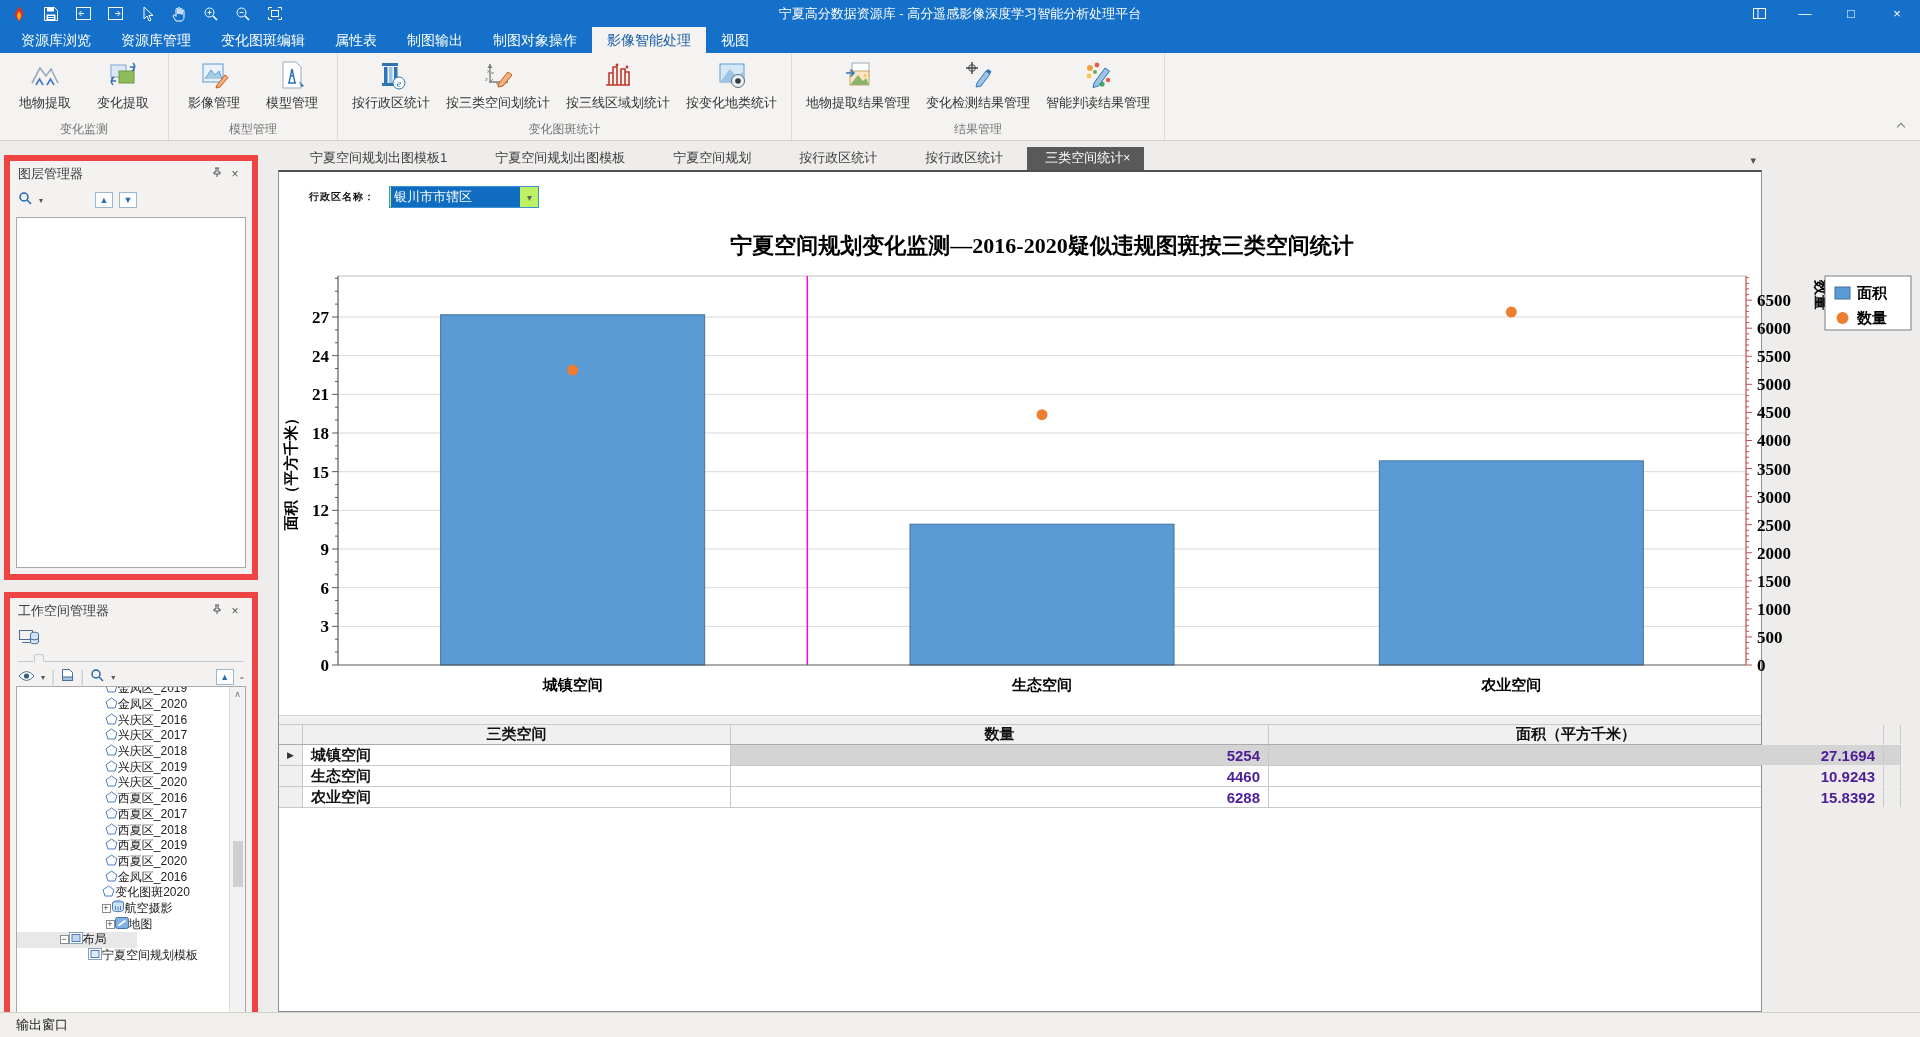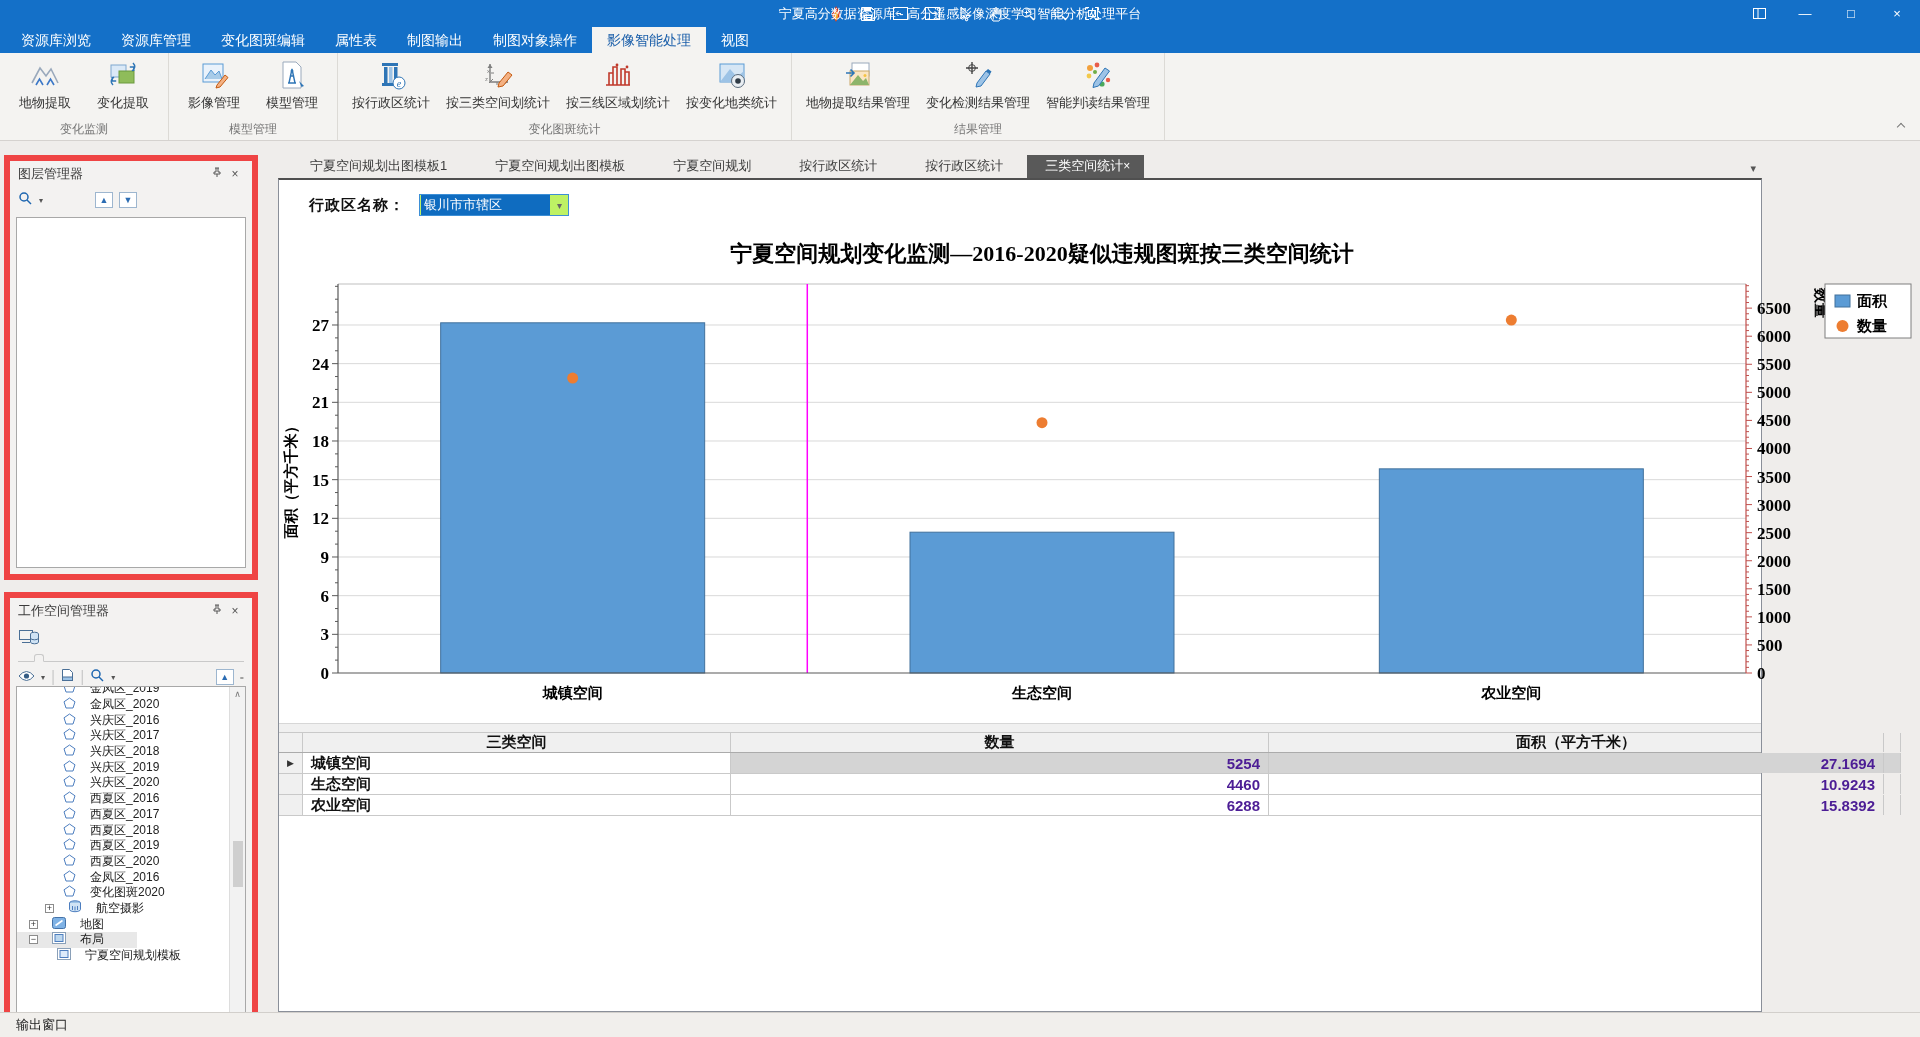--- a/index.html
+++ b/index.html
@@ -1,21 +1,21 @@
 <!DOCTYPE html>
 <html><head>
 <meta charset="utf-8">
 <style>
   * { margin:0; padding:0; box-sizing:border-box; }
   html,body { width:1920px; height:1037px; overflow:hidden;
     font-family:"Liberation Sans","DejaVu Sans",sans-serif; background:#efedeb; }
 
   
   .header { position:absolute; left:0; top:0; width:1920px; height:53px; background:#1470c8; color:#fff; }
-  .tbar { position:relative; height:27px; display:flex; align-items:center;justify-content:center; }
+  .tbar { position:relative; height:27px; display:flex; align-items:center; }
   .tb-icons { display:flex; align-items:center; gap:10px; padding-left:8px; }
   .tb-ic { width:22px; height:20px; display:flex; align-items:center; justify-content:center; cursor:default; }
   .tb-ic svg { display:block; }
   .win-title { position:absolute; left:0; right:0; top:0; height:27px; display:flex; align-items:center; justify-content:center; font-size:13px; pointer-events:none; }
   .win-ctrls { position:absolute; right:0; top:0; height:27px; display:flex; }
   .wc { width:46px; height:27px; display:flex; align-items:center; justify-content:center; font-size:13px; }
   .menu-row { display:flex; height:26px; padding-left:6px; }
   .mtab { padding:0 15px; font-size:14px; line-height:26px; color:#fff; white-space:nowrap; }
   .mtab.active { background:#f4f3f1; color:#1b5faa; }
 
@@ -38,39 +38,39 @@
   .hic { width:18px; text-align:center; color:#555; font-size:12px; }
   .toolrow { height:26px; display:flex; align-items:center; padding:0 8px; gap:6px; }
   .mini-btn { width:18px; height:16px; border:1px solid #9db6cf; background:#fff; display:flex; align-items:center; justify-content:center; font-size:9px; color:#2b6cb3; }
   .dd { font-size:8px; color:#555; }
   .lp-body { position:absolute; left:6px; right:6px; top:56px; bottom:6px; background:#fff; border:1px solid #a8a8a8; }
   .ws-mode { padding:4px 8px 0 8px; }
   .ws-sep { border-bottom:1px solid #c9c9c9; margin:2px 0 0 0; position:relative; height:8px; }
   .ws-sep i { position:absolute; left:16px; bottom:-1px; width:10px; height:8px; background:#f3f2f1; border:1px solid #c9c9c9; border-bottom:1px solid #f3f2f1; border-radius:3px 3px 0 0; }
   .tree-wrap { position:absolute; left:6px; right:6px; top:88px; bottom:24px; background:#fff; border:1px solid #a8a8a8; overflow:hidden; }
   .tree { position:absolute; left:0; top:0; right:16px; bottom:0; }
-  .titem { height:15.7px; display:flex; align-items:center; gap:14px; font-size:12px; color:#222; white-space:nowrap; }
+  .titem { height:15.7px; display:flex; align-items:center; gap:0; font-size:12px; color:#222; white-space:nowrap;justify-content:center; }
   .exp { width:9px; height:9px; border:1px solid #8c8c8c; background:#fff; font-size:9px; line-height:7px; text-align:center; color:#333; flex:0 0 9px; }
   .vsb { position:absolute; right:0; top:0; bottom:0; width:16px; background:#f2f2f2; border-left:1px solid #ddd; display:flex; flex-direction:column; align-items:center; justify-content:space-between; font-size:9px; color:#777; padding:2px 0; }
   .vsb .thumb { width:10px; height:46px; background:#cfcfcf; }
   .hsb { position:absolute; left:6px; right:6px; bottom:4px; height:16px; background:#f2f2f2; border:1px solid #ddd; display:flex; align-items:center; font-size:9px; color:#777; }
   .hsb .thumb { margin-left:18px; width:95px; height:12px; background:#cfcfcf; }
   .hsb .ar { width:16px; text-align:center; }
   .hsb .sp { flex:1; }
 
   
-  .main { position:absolute; left:278px; top:157px; width:1484px; bottom:25px; }
+  .main { position:absolute; left:278px; top:149px; width:1484px; bottom:25px; }
   .dtabs { height:21px; display:flex; align-items:flex-end; padding-left:8px; font-size:13px; color:#3c3c3c; position:relative; }
   .dtab { padding:2px 24px 3px 24px; white-space:nowrap; }
   .dtab.active { background:#595959; color:#fff; display:flex; align-items:center; padding:2px 14px 3px 18px; }
   .dtab.active .x { font-size:12px; }
   .dtabs .more { position:absolute; right:6px; bottom:3px; color:#555; font-size:11px; }
   .content { position:absolute; left:0; right:0; top:21px; bottom:0; background:#fff; border:1px solid #8a8f99; border-top:2px solid #4f4f4f; }
   .filter-row { position:absolute; left:30px; top:12px; height:26px; display:flex; align-items:center; gap:14px; }
-  .flabel { font-family:"Liberation Serif","DejaVu Serif",serif; font-weight:bold; font-size:15px; letter-spacing:1px; color:#111;text-align:center; }
+  .flabel { font-family:"Liberation Serif","DejaVu Serif",serif; font-weight:bold; font-size:10px; letter-spacing:1px; color:#111;text-align:center; }
   .combo { width:150px; height:22px; border:1px solid #3d8fd6; background:#bef264; display:flex; align-items:center; }
   .combo-val { flex:1; background:#0f6cc0; color:#fff; font-size:13px; padding:1px 3px; margin:1px; white-space:nowrap; overflow:hidden; }
   .combo-btn { width:17px; text-align:center; color:#666; font-size:10px; }
   #chart-svg { position:absolute; left:0; top:51px; }
   .splitter { position:absolute; left:0; right:0; top:543px; height:10px; background:#f0f0f0; border-top:1px solid #d7d7d7; border-bottom:1px solid #c9c9c9; }
 
   
   .gridtbl { position:absolute; left:0; right:0; top:553px; }
   .g-row { display:flex; height:21px; border-bottom:1px solid #c9c9c9; background:#fff; }
   .g-head { height:20px; background:#f0f0f0; border-bottom:1px solid #ababab; }

